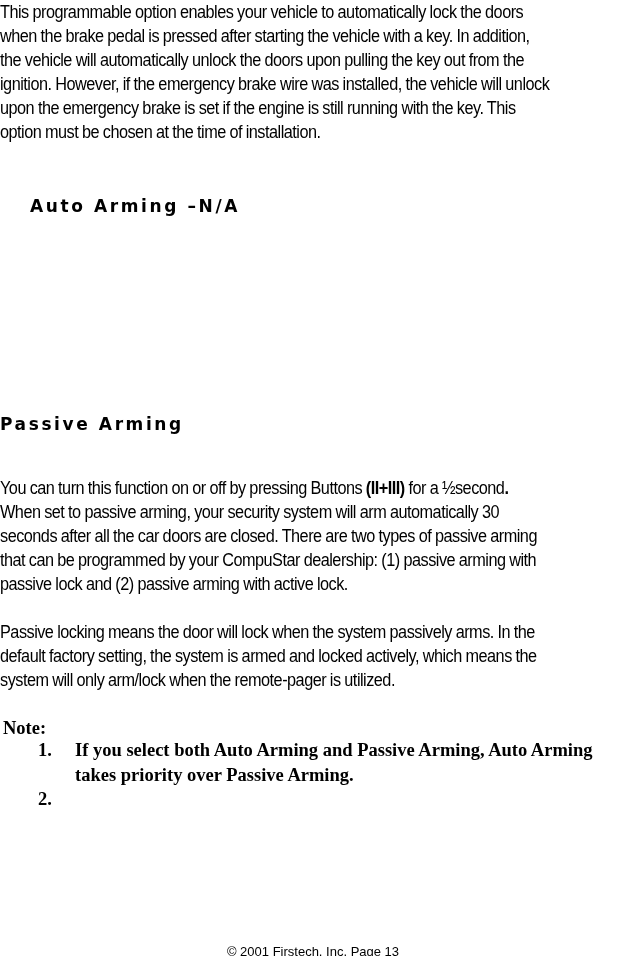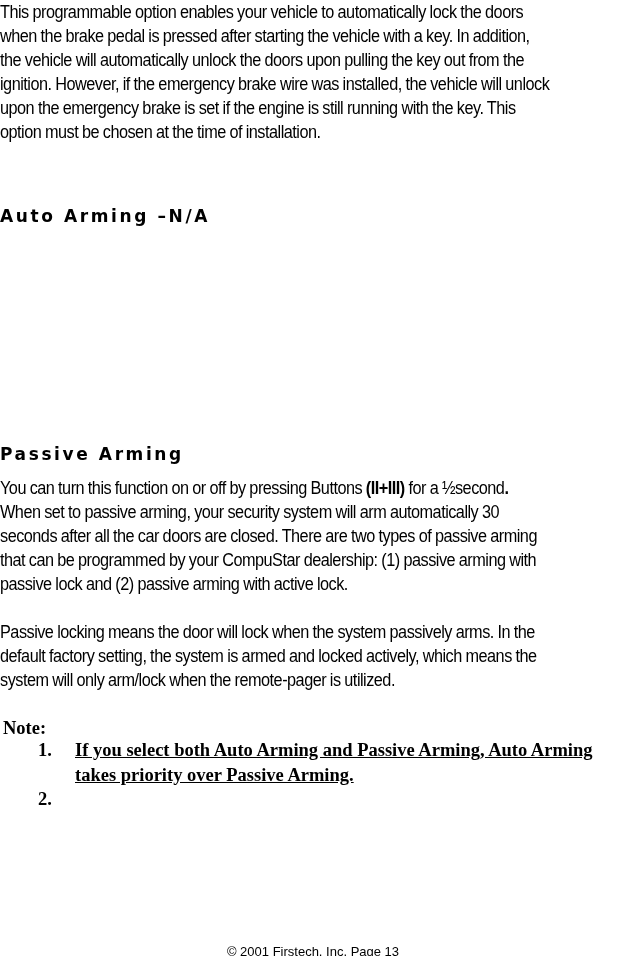--- a/index.html
+++ b/index.html
@@ -68,21 +68,20 @@
     }
     .note-num {
       width: 75px;
       flex: 0 0 75px;
       padding-left: 38px;
       box-sizing: border-box;
     }
     .note-text {
       flex: 1;
       padding-right: 14px;
-      text-decoration: underline;
     }
     .footer {
       position: absolute;
       left: 0;
       width: 626px;
       top: 944px;
       text-align: center;
       font-family: "Liberation Sans", sans-serif;
       font-size: 13px;
       line-height: 16px;
@@ -93,23 +92,23 @@
 
 <div class="para sans" style="top:0px;">
   <div>This programmable option enables your vehicle to automatically lock the doors</div>
   <div>when the brake pedal is pressed after starting the vehicle with a key.  In addition,</div>
   <div>the vehicle will automatically unlock the doors upon pulling the key out from the</div>
   <div>ignition. However, if the emergency brake wire was installed, the vehicle will unlock</div>
   <div>upon the emergency brake is set if the engine is still running with the key. This</div>
   <div>option must be chosen at the time of installation.</div>
 </div>
 
-<h2 class="heading" style="top:205px;">Auto Arming –N/A</h2>
+<h2 class="heading" style="top:195px;padding-left:30px;">Auto Arming –N/A</h2>
 
-<h2 class="heading" style="top:443px;">Passive Arming</h2>
+<h2 class="heading" style="top:413px;">Passive Arming</h2>
 
 <div class="para sans" style="top:476px;">
   <div><span>You can turn this function on or off by pressing Buttons </span><span class="b">(II+III)</span><span> for a ½second</span><span class="b">.</span></div>
   <div>When set to passive arming, your security system will arm automatically 30</div>
   <div>seconds after all the car doors are closed.  There are two types of passive arming</div>
   <div>that can be programmed by your CompuStar dealership:  (1) passive arming with</div>
   <div>passive lock and (2) passive arming with active lock.</div>
 </div>
 
 <div class="para sans" style="top:620px;">

